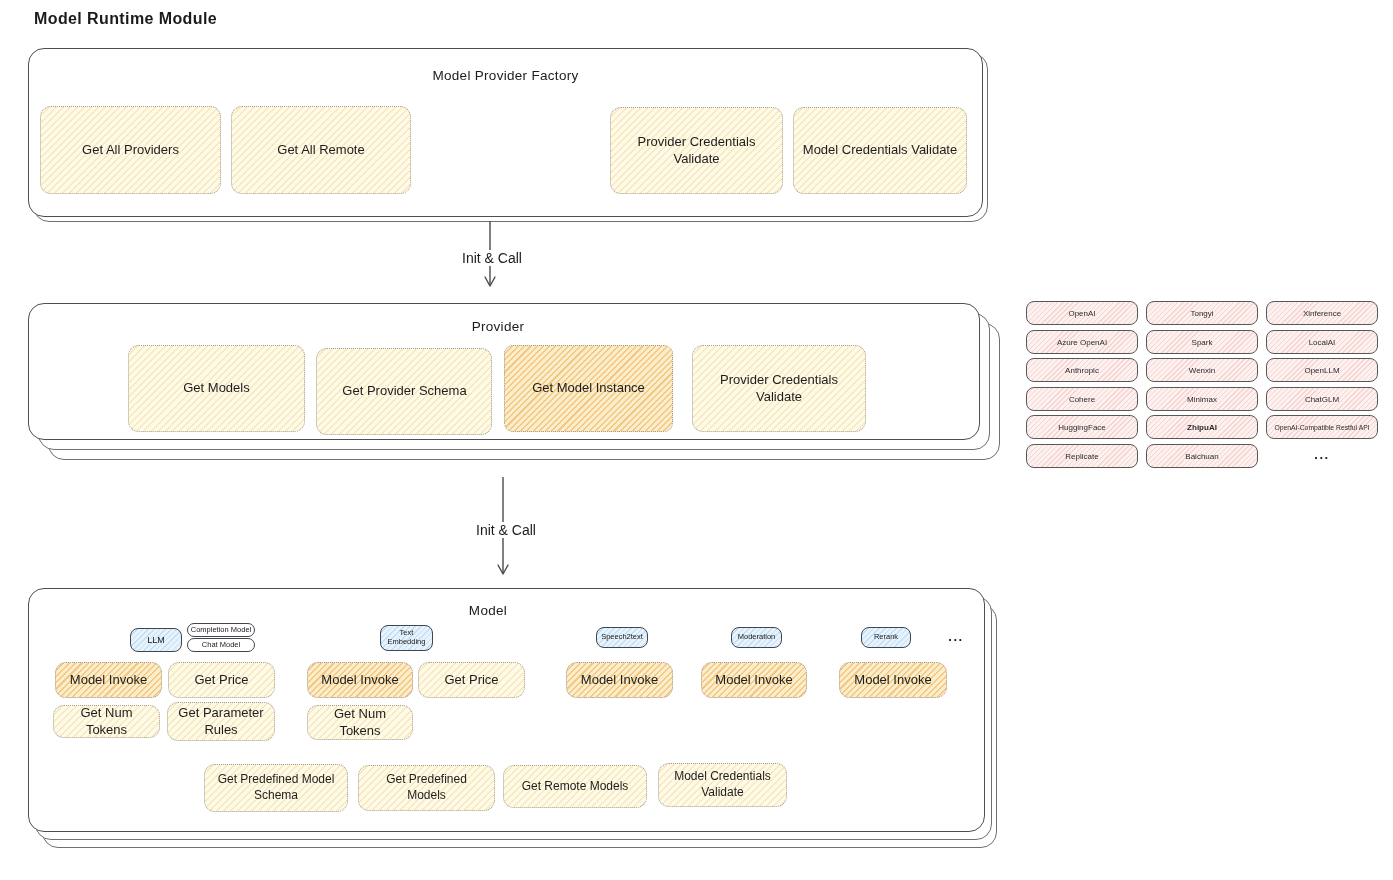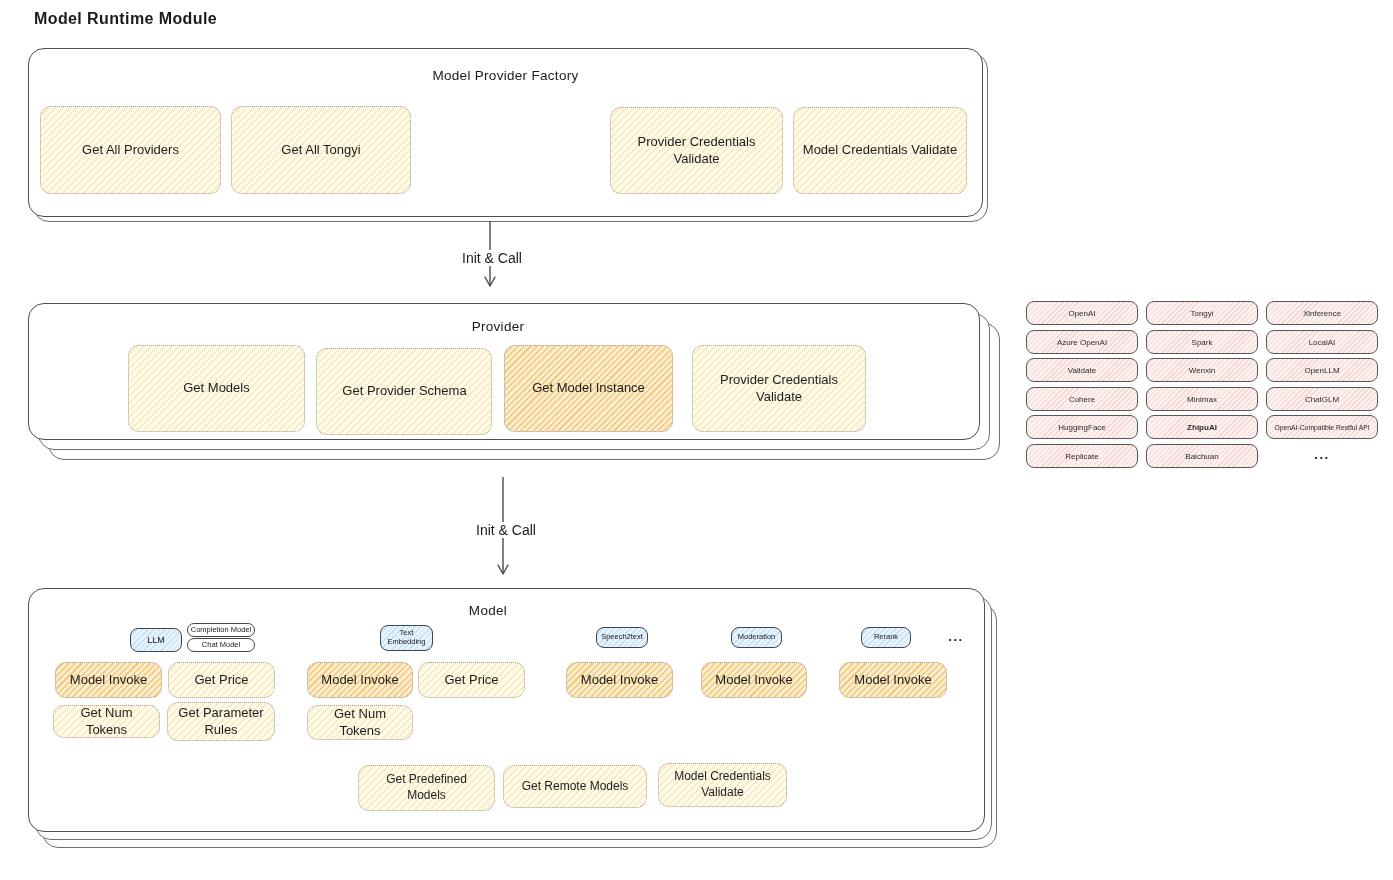--- a/index.html
+++ b/index.html
@@ -44,42 +44,42 @@
 <body>
 
 <div class="canvas">
 
   <div class="ptitle" style="left:34px;top:10px;">Model Runtime Module</div>
 
   <div class="layer" style="left:33px;top:53px;width:955px;height:169px;"></div>
   <div class="group" style="left:28px;top:48px;width:955px;height:169px;"></div>
   <div class="gtitle" style="left:28px;top:68px;width:955px;">Model Provider Factory</div>
   <div class="btn" style="left:40px;top:106px;width:181px;height:88px;">Get All Providers</div>
-  <div class="btn" style="left:231px;top:106px;width:180px;height:88px;">Get All Tongyi</div>
+  <div class="btn" style="left:231px;top:106px;width:180px;height:88px;">Get All Remote</div>
   <div class="btn" style="left:610px;top:107px;width:173px;height:87px;">Provider Credentials Validate</div>
   <div class="btn" style="left:793px;top:107px;width:174px;height:87px;">Model Credentials Validate</div>
 
   <svg class="arrow" style="left:482px;top:221px;" width="16" height="74">
     <line x1="8" y1="0" x2="8" y2="64" stroke="#4a4a4a" stroke-width="1.4" stroke-linecap="round"></line>
     <polyline points="3,56 8,65 13,56" fill="none" stroke="#4a4a4a" stroke-width="1.4" stroke-linecap="round" stroke-linejoin="round"></polyline>
   </svg>
   <div class="alabel" style="left:459px;top:250px;width:62px;">Init &amp; Call</div>
 
   <div class="layer" style="left:48px;top:323px;width:952px;height:137px;"></div>
   <div class="layer" style="left:38px;top:313px;width:952px;height:137px;"></div>
   <div class="group" style="left:28px;top:303px;width:952px;height:137px;"></div>
   <div class="gtitle" style="left:28px;top:319px;width:940px;">Provider</div>
   <div class="btn" style="left:128px;top:345px;width:177px;height:87px;">Get Models</div>
   <div class="btn" style="left:316px;top:348px;width:176px;height:87px;padding-left:9px;">Get Provider Schema</div>
-  <div class="btn hl" style="left:504px;top:345px;width:169px;height:87px;">Get Model Instance</div>
+  <div class="btn hl" style="left:504px;top:345px;width:169px;height:87px;border-radius:9px;">Get Model Instance</div>
   <div class="btn" style="left:692px;top:345px;width:174px;height:87px;">Provider Credentials Validate</div>
 
   <div class="tag" style="left:1026px;top:301px;width:112px;height:24px;">OpenAI</div>
   <div class="tag" style="left:1026px;top:330px;width:112px;height:24px;">Azure OpenAI</div>
-  <div class="tag" style="left:1026px;top:358px;width:112px;height:24px;">Validate</div>
+  <div class="tag" style="left:1026px;top:358px;width:112px;height:24px;">Anthropic</div>
   <div class="tag" style="left:1026px;top:387px;width:112px;height:24px;">Cohere</div>
   <div class="tag" style="left:1026px;top:415px;width:112px;height:24px;">HuggingFace</div>
   <div class="tag" style="left:1026px;top:444px;width:112px;height:24px;">Replicate</div>
 
   <div class="tag" style="left:1146px;top:301px;width:112px;height:24px;">Tongyi</div>
   <div class="tag" style="left:1146px;top:330px;width:112px;height:24px;">Spark</div>
   <div class="tag" style="left:1146px;top:358px;width:112px;height:24px;">Wenxin</div>
   <div class="tag" style="left:1146px;top:387px;width:112px;height:24px;">Minimax</div>
   <div class="tag" style="left:1146px;top:415px;width:112px;height:24px;font-weight:bold;">ZhipuAI</div>
   <div class="tag" style="left:1146px;top:444px;width:112px;height:24px;">Baichuan</div>
@@ -116,17 +116,18 @@
   <div class="btn hl" style="left:307px;top:662px;width:106px;height:36px;">Model Invoke</div>
   <div class="btn" style="left:418px;top:662px;width:107px;height:36px;">Get Price</div>
   <div class="btn hl" style="left:566px;top:662px;width:107px;height:36px;">Model Invoke</div>
   <div class="btn hl" style="left:701px;top:662px;width:106px;height:36px;">Model Invoke</div>
   <div class="btn hl" style="left:839px;top:662px;width:108px;height:36px;">Model Invoke</div>
 
   <div class="btn" style="left:53px;top:705px;width:107px;height:33px;">Get Num Tokens</div>
   <div class="btn" style="left:167px;top:702px;width:108px;height:39px;">Get Parameter Rules</div>
   <div class="btn" style="left:307px;top:705px;width:106px;height:35px;">Get Num Tokens</div>
 
+  <div class="btn sm" style="left:204px;top:764px;width:144px;height:48px;">Get Predefined Model Schema</div>
   <div class="btn sm" style="left:358px;top:765px;width:137px;height:46px;">Get Predefined Models</div>
   <div class="btn sm" style="left:503px;top:765px;width:144px;height:43px;">Get Remote Models</div>
   <div class="btn sm" style="left:658px;top:763px;width:129px;height:44px;">Model Credentials Validate</div>
 
 </div>
 
 </body></html>

